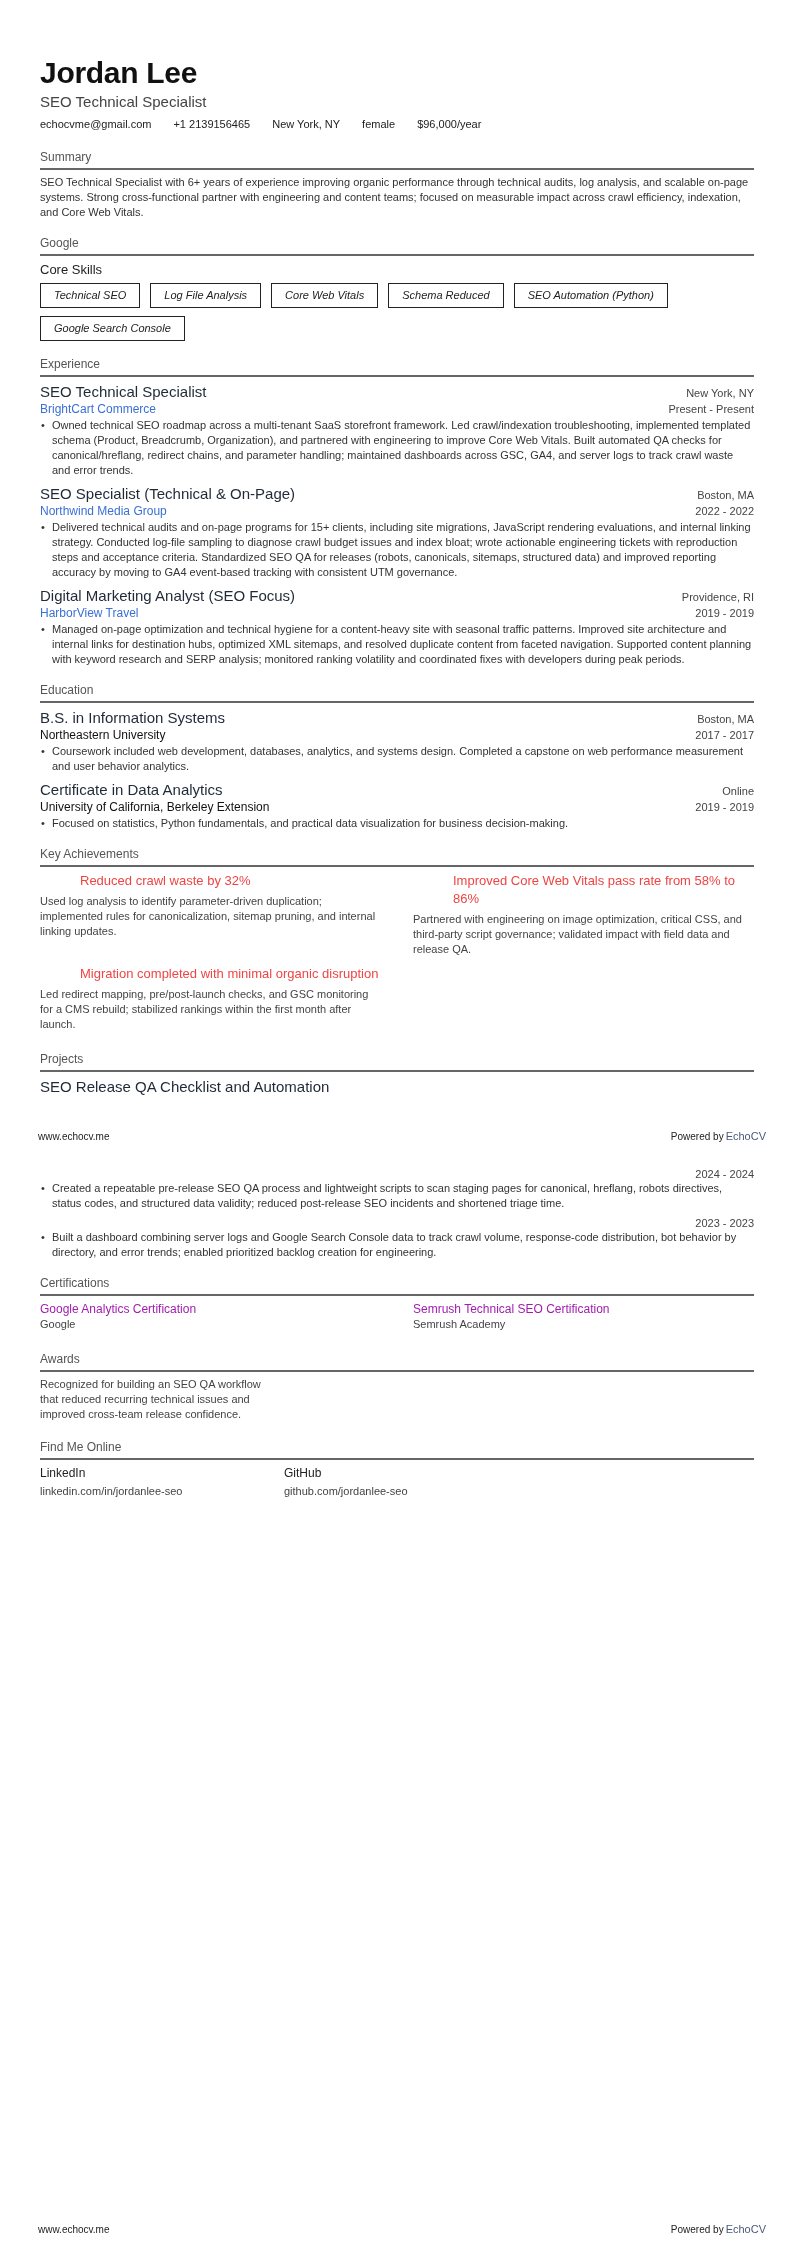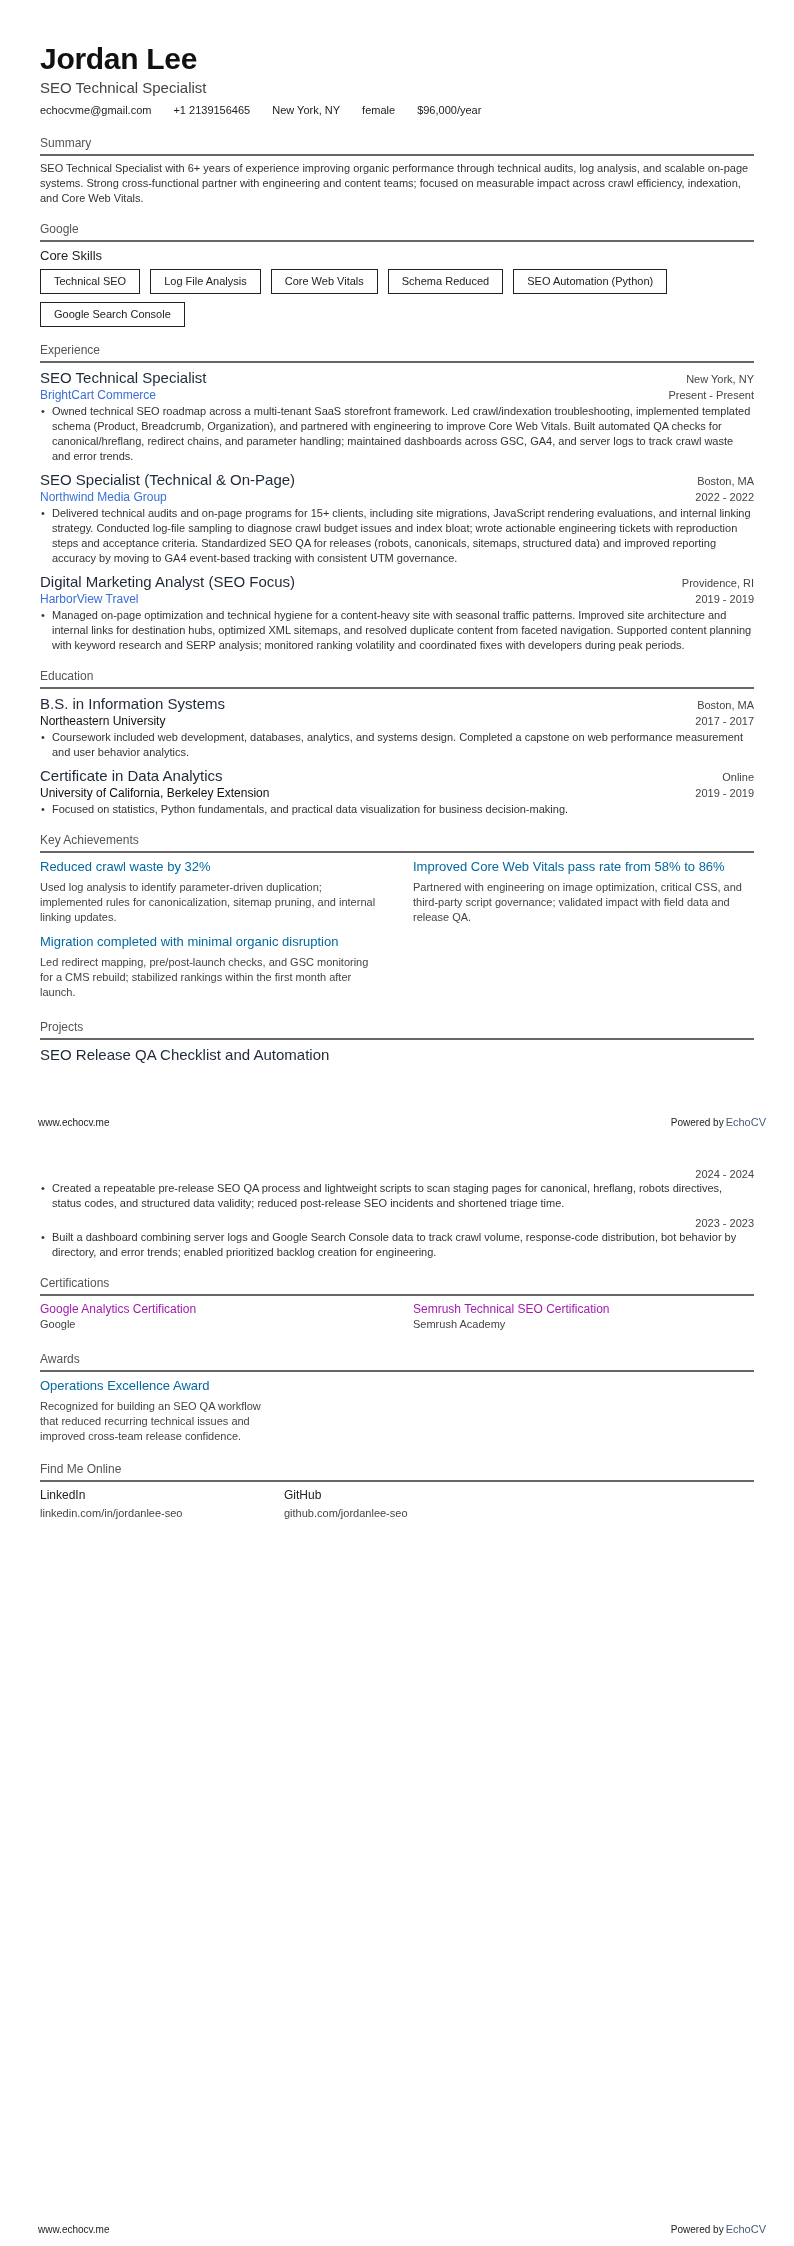--- a/index.html
+++ b/index.html
@@ -1,46 +1,46 @@
 <!DOCTYPE html>
 <html><head>
   <meta charset="utf-8">
   <style>
     * { box-sizing: border-box; margin: 0; padding: 0; }
     html, body { width: 794px; height: 2246px; background: #ffffff; }
     body { font-family: "Liberation Sans", sans-serif; color: #333; position: relative; overflow: hidden; }
-    .page { position: absolute; left: 0; top: 4px; width: 794px; height: 1123px; }
+    .page { position: absolute; left: 0; top: 18px; width: 794px; height: 1123px; }
     .page2 { top: 1123px; }
     .content { position: absolute; left: 40px; right: 40px; }
 
     .name { font-size: 30px; font-weight: bold; color: #111; letter-spacing: -0.3px; line-height: 34px; }
     .title { font-size: 15px; color: #444; margin-top: 2px; line-height: 20px; }
     .contact { font-size: 11px; color: #222; margin-top: 4px; display: flex; gap: 22px; line-height: 16px; }
 
     .section-title { font-size: 12px; color: #555; line-height: 18px; padding-bottom: 2px; border-bottom: 2px solid #666; margin-bottom: 5px; }
     .section { margin-top: 12px; }
 
     .text-sm { font-size: 11px; color: #333; line-height: 15px; }
     .subhead { font-size: 13px; color: #222; line-height: 18px; margin-bottom: 4px; }
 
-    .skills { display: flex; flex-wrap: wrap; gap: 8px 10px; }
+    .skills { display: flex; flex-wrap: wrap; gap: 8px 10px; font-style: italic; }
     .chip { border: 1px solid #222; padding: 4px 13px; font-size: 11px; color: #222; line-height: 15px; }
 
     .entry { margin-bottom: 6px; }
     .row { display: flex; justify-content: space-between; align-items: baseline; }
     .entry-title { font-size: 15px; color: #1f2937; line-height: 19px; }
     .entry-meta { font-size: 11px; color: #444; }
     .company { font-size: 12px; color: #3a6fd8; line-height: 16px; }
     .school { font-size: 12px; color: #111; line-height: 16px; }
     ul.bullets { list-style: none; margin-top: 1px; }
     ul.bullets li { position: relative; padding-left: 12px; font-size: 11px; color: #333; line-height: 15px; }
     ul.bullets li::before { content: "•"; position: absolute; left: 1px; top: 0; }
 
     .grid2 { display: grid; grid-template-columns: 1fr 1fr; column-gap: 32px; }
-    .ach-title { font-size: 13px; color: #0369a1; line-height: 18px; margin-bottom: 4px; }
+    .ach-title { font-size: 13px; color: #ef4444; line-height: 18px; margin-bottom: 4px; margin-left: 40px; }
     .ach-desc { font-size: 11px; color: #444; line-height: 15px; margin-bottom: 8px; }
 
     .cert-name { font-size: 12px; color: #a21caf; line-height: 16px; }
     .cert-issuer { font-size: 11px; color: #444; line-height: 15px; }
 
     .award-desc { font-size: 11px; color: #444; line-height: 15px; width: 240px; }
 
     .links { display: flex; gap: 0; }
     .link-col { width: 244px; }
     .link-label { font-size: 12px; color: #222; line-height: 16px; margin-bottom: 3px; }
@@ -223,21 +223,20 @@
         </div>
         <div>
           <div class="cert-name">Semrush Technical SEO Certification</div>
           <div class="cert-issuer">Semrush Academy</div>
         </div>
       </div>
     </div>
 
     <div class="section" style="margin-top:18px;">
       <div class="section-title">Awards</div>
-      <div class="ach-title">Operations Excellence Award</div>
       <div class="award-desc">Recognized for building an SEO QA workflow that reduced recurring technical issues and improved cross-team release confidence.</div>
     </div>
 
     <div class="section" style="margin-top:16px;">
       <div class="section-title">Find Me Online</div>
       <div class="links">
         <div class="link-col">
           <div class="link-label">LinkedIn</div>
           <div class="link-url">linkedin.com/in/jordanlee-seo</div>
         </div>

